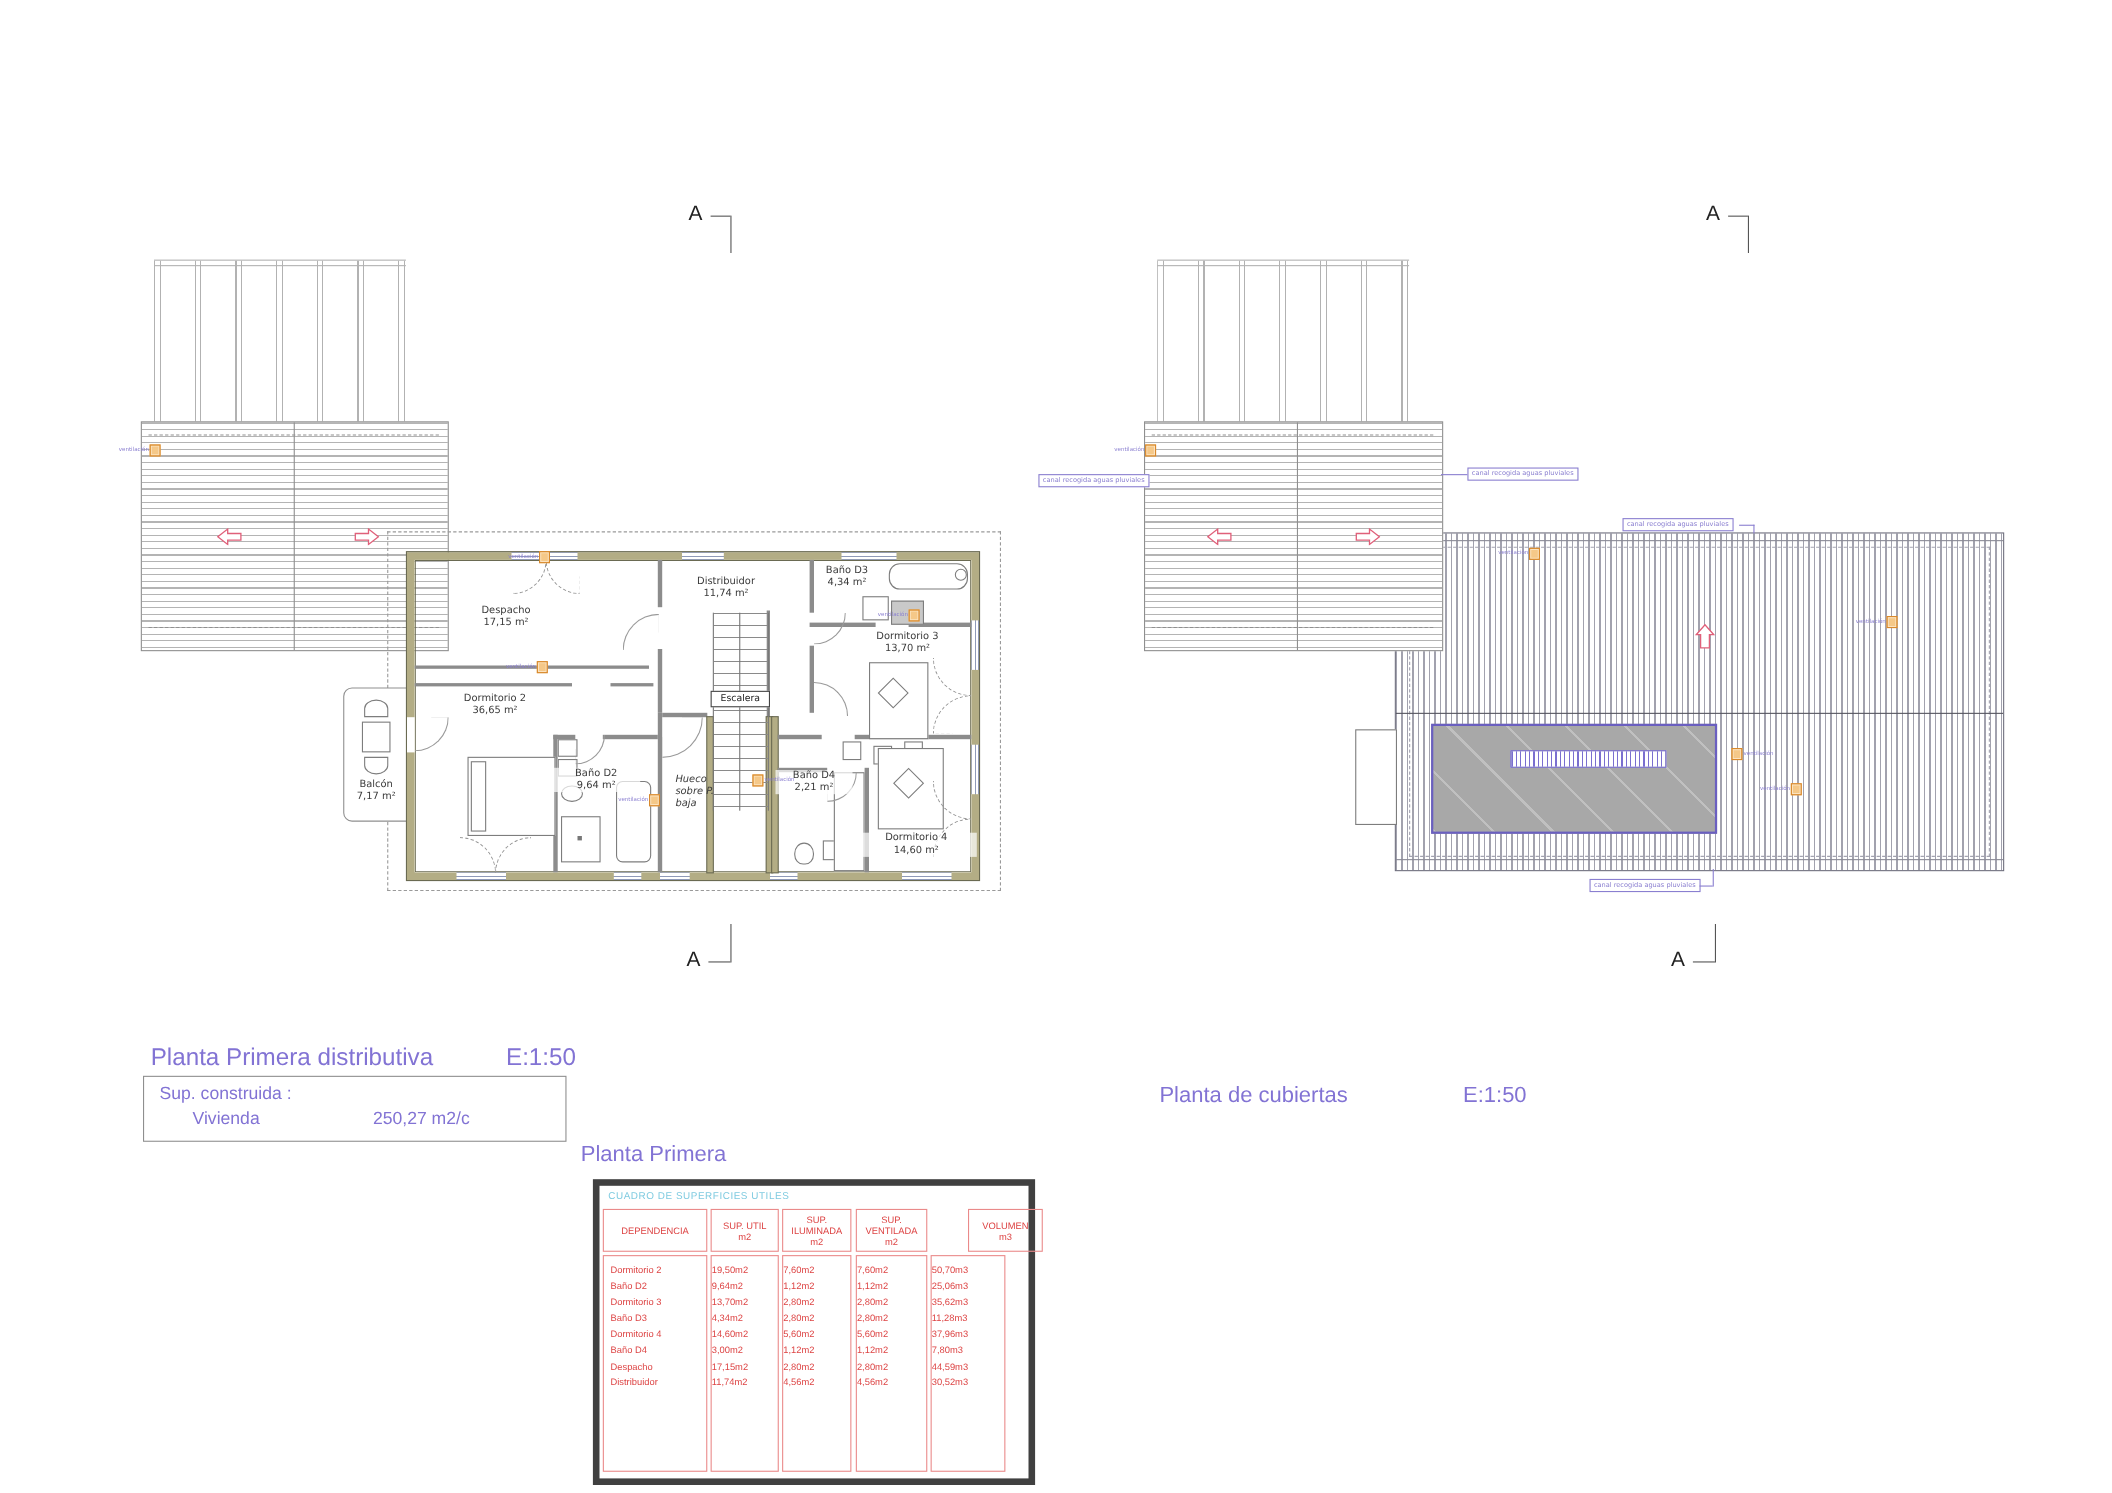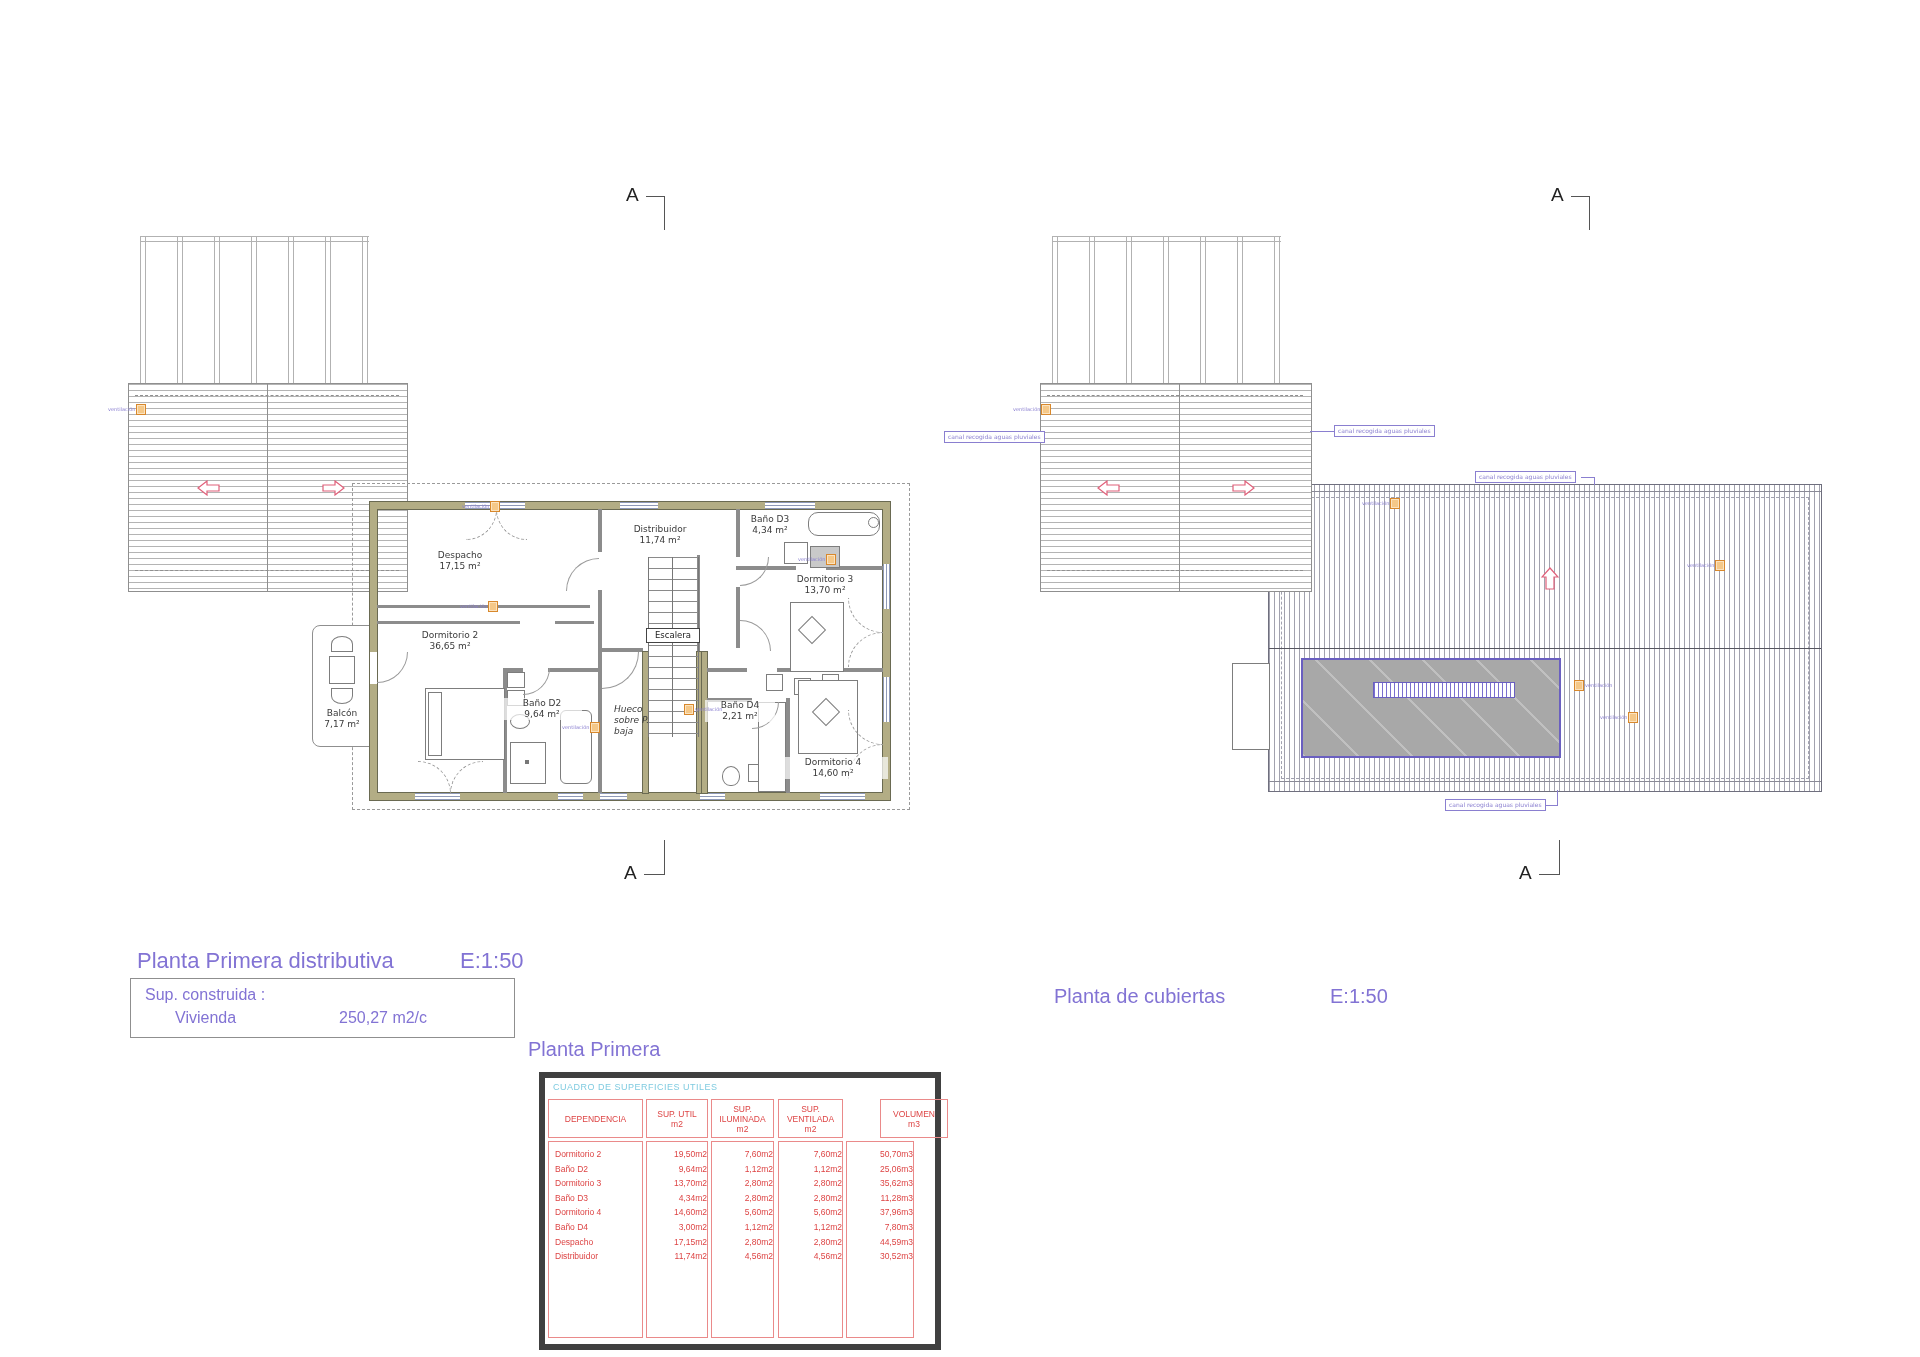--- a/index.html
+++ b/index.html
@@ -37,21 +37,21 @@
   .plabel{position:absolute;border:1px solid #8a7fd0;color:#8a7fd0;background:#fff;font-size:6px;line-height:10px;padding:0 3px;white-space:nowrap;}
   .pline{position:absolute;background:#8a7fd0;}
   .aline{position:absolute;background:#555;}
   .amark{position:absolute;color:#222;font-size:19px;font-family:"Liberation Sans", sans-serif;}
   
   .tbl-outer{position:absolute;border:6px solid #404040;background:#fff;}
   .tbl-title{position:absolute;color:#7fcbe0;font-size:9px;font-family:"Liberation Sans", sans-serif;letter-spacing:.5px;}
   .th,.col{position:absolute;border:1px solid #ea8a8a;color:#dd4444;font-size:8.5px;font-family:"Liberation Sans", sans-serif;}
   .th{display:flex;flex-direction:column;align-items:center;justify-content:center;line-height:10px;text-align:center;}
   .col{padding-top:5px;}
-  .col .cell{height:14.6px;line-height:14.6px;text-align:right;overflow:hidden;}
+  .col .cell{height:14.6px;line-height:14.6px;text-align:left;overflow:hidden;}
   .col.names .cell{text-align:left;padding-left:6px;}
   .supbox{position:absolute;border:1px solid #8f8f8f;background:#fff;padding-left:36px;}
   .supbox .l{position:absolute;color:#8273d4;font-size:16px;font-family:"Liberation Sans", sans-serif;}
   .escalera{position:absolute;border:1px solid #444;background:#fff;font-size:8.5px;line-height:12px;text-align:center;color:#222;z-index:5;}
   .treads{position:absolute;border-left:1px solid #777;border-right:1px solid #777;background:repeating-linear-gradient(to bottom,#8a8a8a 0,#8a8a8a 1px,transparent 1px,transparent 11px);}
   .terr{position:absolute;background-color:#a8a8a8;background-image:repeating-linear-gradient(45deg,rgba(255,255,255,.28) 0,rgba(255,255,255,.28) 2px,transparent 2px,transparent 38px);border:2px solid #6a5fc0;}
   .terr-strip{position:absolute;background:#fff;border:1px solid #6a5fc0;background-image:repeating-linear-gradient(to right,#7a6fd0 0,#7a6fd0 1px,transparent 1px,transparent 4px);}
   svg{display:block;}
 </style>
 </head>

